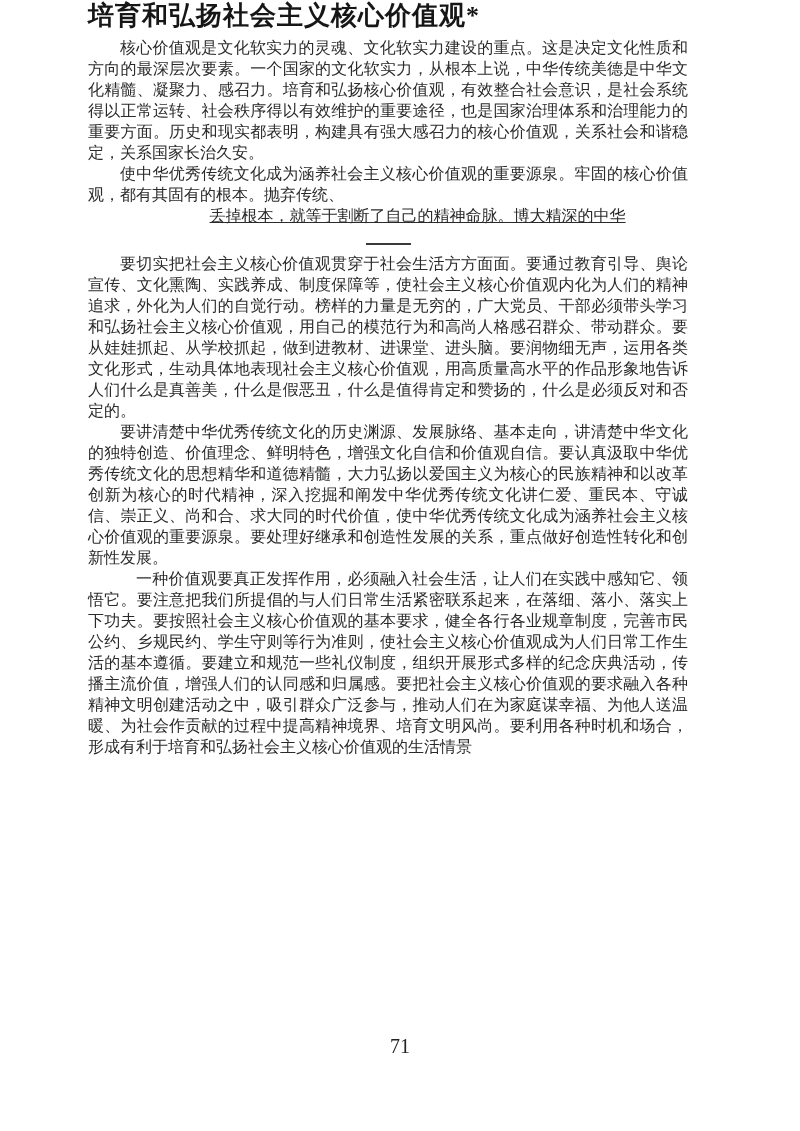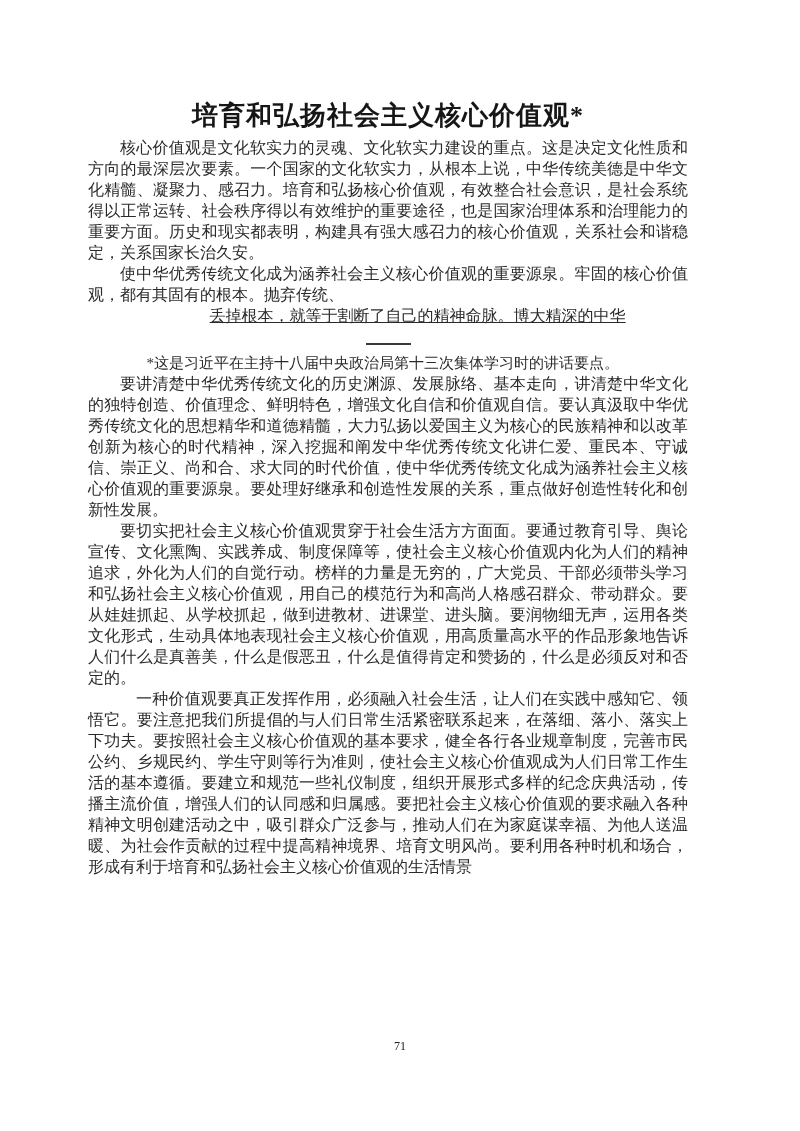--- a/index.html
+++ b/index.html
@@ -17,25 +17,23 @@
     color: #262626;
   }
   .content {
     position: absolute;
     left: 88px;
     top: 0;
     width: 600px;
   }
   .doc-title {
     margin: 0;
-    padding-top: 100px;
     font-size: 26px;
     line-height: 32px;
     font-weight: bold;
-    text-align: center;
     color: #161616;
     letter-spacing: 1px;
   }
   .doc-date {
     margin: 0;
     margin-top: 22px;
     font-size: 17px;
     line-height: 22px;
     text-align: center;
     color: #2a2a2a;
@@ -74,21 +72,21 @@
   }
   .cont-block p.indent-3 {
     text-indent: 3em;
   }
   .page-number {
     position: absolute;
     left: 0;
     right: 0;
     bottom: 76px;
     text-align: center;
-    font-size: 12px;
+    font-size: 20px;
     line-height: 18px;
     color: #222222;
   }
 </style>
 </head>
 <body>
 
 <div class="page">
   <div class="content">
 
@@ -96,24 +94,23 @@
 
 
     <div class="body-block">
       <p>核心价值观是文化软实力的灵魂、文化软实力建设的重点。这是决定文化性质和方向的最深层次要素。一个国家的文化软实力，从根本上说，中华传统美德是中华文化精髓、凝聚力、感召力。培育和弘扬核心价值观，有效整合社会意识，是社会系统得以正常运转、社会秩序得以有效维护的重要途径，也是国家治理体系和治理能力的重要方面。历史和现实都表明，构建具有强大感召力的核心价值观，关系社会和谐稳定，关系国家长治久安。</p>
       <p>使中华优秀传统文化成为涵养社会主义核心价值观的重要源泉。牢固的核心价值观，都有其固有的根本。抛弃传统、</p>
       <p class="orphan-line">丢掉根本，就等于割断了自己的精神命脉。博大精深的中华</p>
     </div>
 
     <hr class="footnote-sep">
 
-    <p class="footnote-text">*这是习近平在主持十八届中央政治局第十三次集体学习时的讲话要点。</p>
 
     <div class="cont-block">
+      <p>要切实把社会主义核心价值观贯穿于社会生活方方面面。要通过教育引导、舆论宣传、文化熏陶、实践养成、制度保障等，使社会主义核心价值观内化为人们的精神追求，外化为人们的自觉行动。榜样的力量是无穷的，广大党员、干部必须带头学习和弘扬社会主义核心价值观，用自己的模范行为和高尚人格感召群众、带动群众。要从娃娃抓起、从学校抓起，做到进教材、进课堂、进头脑。要润物细无声，运用各类文化形式，生动具体地表现社会主义核心价值观，用高质量高水平的作品形象地告诉人们什么是真善美，什么是假恶丑，什么是值得肯定和赞扬的，什么是必须反对和否定的。</p>
       <p>要讲清楚中华优秀传统文化的历史渊源、发展脉络、基本走向，讲清楚中华文化的独特创造、价值理念、鲜明特色，增强文化自信和价值观自信。要认真汲取中华优秀传统文化的思想精华和道德精髓，大力弘扬以爱国主义为核心的民族精神和以改革创新为核心的时代精神，深入挖掘和阐发中华优秀传统文化讲仁爱、重民本、守诚信、崇正义、尚和合、求大同的时代价值，使中华优秀传统文化成为涵养社会主义核心价值观的重要源泉。要处理好继承和创造性发展的关系，重点做好创造性转化和创新性发展。</p>
-      <p>要切实把社会主义核心价值观贯穿于社会生活方方面面。要通过教育引导、舆论宣传、文化熏陶、实践养成、制度保障等，使社会主义核心价值观内化为人们的精神追求，外化为人们的自觉行动。榜样的力量是无穷的，广大党员、干部必须带头学习和弘扬社会主义核心价值观，用自己的模范行为和高尚人格感召群众、带动群众。要从娃娃抓起、从学校抓起，做到进教材、进课堂、进头脑。要润物细无声，运用各类文化形式，生动具体地表现社会主义核心价值观，用高质量高水平的作品形象地告诉人们什么是真善美，什么是假恶丑，什么是值得肯定和赞扬的，什么是必须反对和否定的。</p>
       <p class="indent-3">一种价值观要真正发挥作用，必须融入社会生活，让人们在实践中感知它、领悟它。要注意把我们所提倡的与人们日常生活紧密联系起来，在落细、落小、落实上下功夫。要按照社会主义核心价值观的基本要求，健全各行各业规章制度，完善市民公约、乡规民约、学生守则等行为准则，使社会主义核心价值观成为人们日常工作生活的基本遵循。要建立和规范一些礼仪制度，组织开展形式多样的纪念庆典活动，传播主流价值，增强人们的认同感和归属感。要把社会主义核心价值观的要求融入各种精神文明创建活动之中，吸引群众广泛参与，推动人们在为家庭谋幸福、为他人送温暖、为社会作贡献的过程中提高精神境界、培育文明风尚。要利用各种时机和场合，形成有利于培育和弘扬社会主义核心价值观的生活情景</p>
     </div>
 
   </div>
 
   <div class="page-number">71</div>
 </div>
 
 </body></html>

